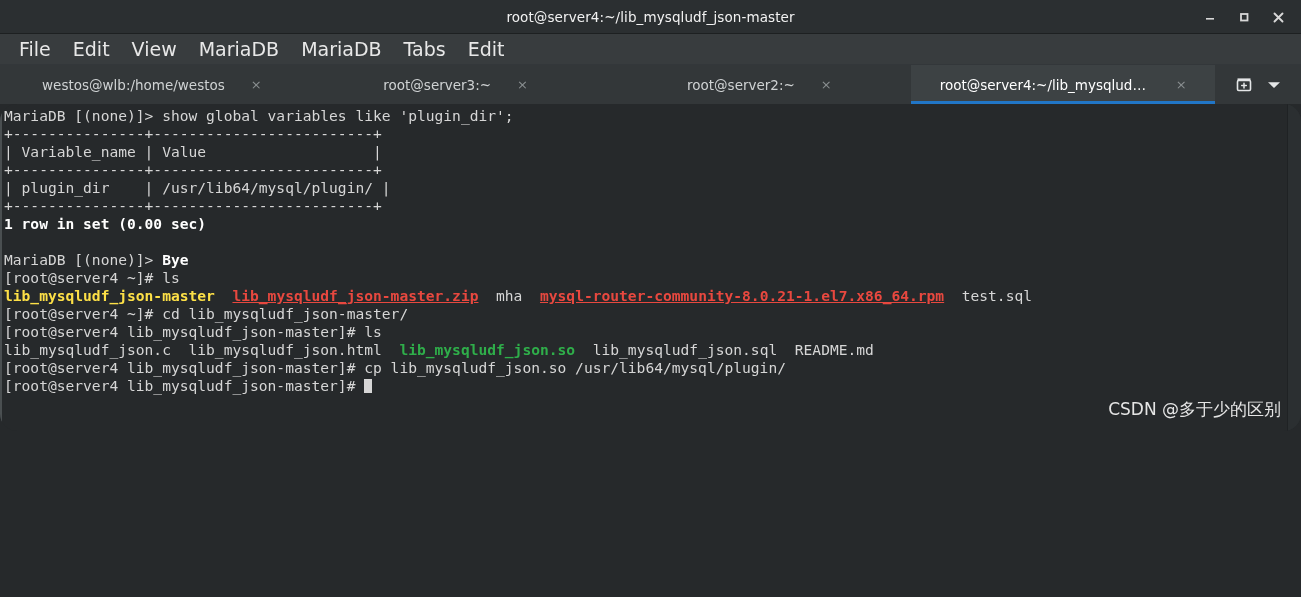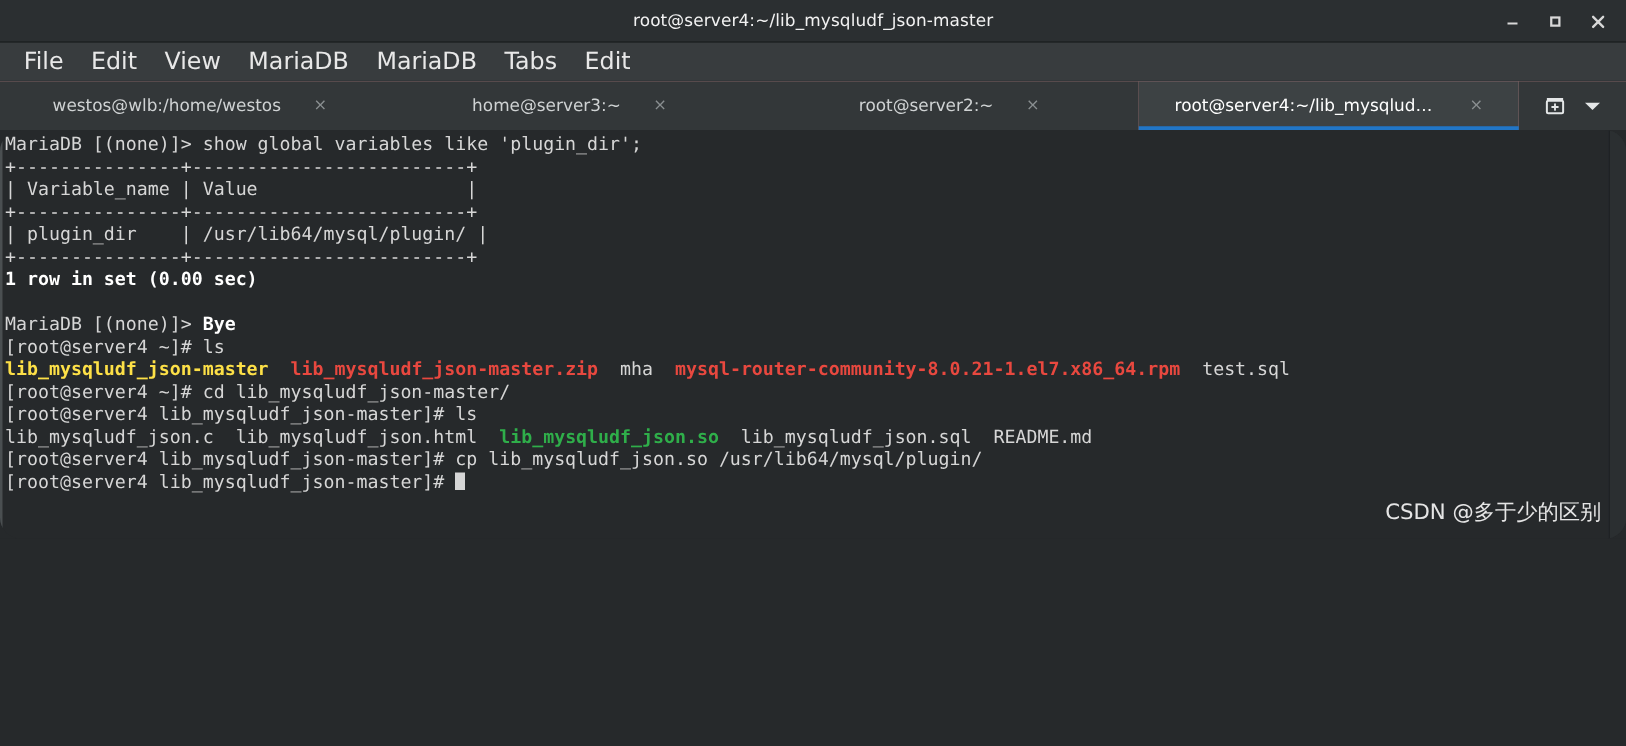--- a/index.html
+++ b/index.html
@@ -133,21 +133,21 @@
     font-size: 14.6px;
     line-height: 18px;
     color: #d6d6d6;
     white-space: pre;
     overflow: hidden;
   }
   .term-line { height: 18px; white-space: pre; }
   .c-default { color: #d6d6d6; }
   .c-bold    { color: #ffffff; font-weight: bold; }
   .c-blue    { color: #fde047; font-weight: bold; }
-  .c-red     { color: #e8483f; font-weight: bold; }
+  .c-red     { color: #e8483f; font-weight: bold; text-decoration: underline; }
   .c-green   { color: #2fae4a; font-weight: bold; }
   .cursor {
     display: inline-block;
     width: 8px; height: 14px;
     background: #d6d6d6;
     vertical-align: -2px;
   }
 
   
   .redbox {
@@ -232,21 +232,21 @@
     <div class="menu-item">Tabs</div>
     <div class="menu-item">Edit</div>
   </div>
 
   <div class="tabbar">
     <div class="tab">
       <span class="tab-label">westos@wlb:/home/westos</span>
       <span class="tab-close">×</span>
     </div>
     <div class="tab">
-      <span class="tab-label">home@server3:~</span>
+      <span class="tab-label">root@server3:~</span>
       <span class="tab-close">×</span>
     </div>
     <div class="tab">
       <span class="tab-label">root@server2:~</span>
       <span class="tab-close">×</span>
     </div>
     <div class="tab active">
       <span class="tab-label">root@server4:~/lib_mysqludf_jso…</span>
       <span class="tab-close">×</span>
     </div>

